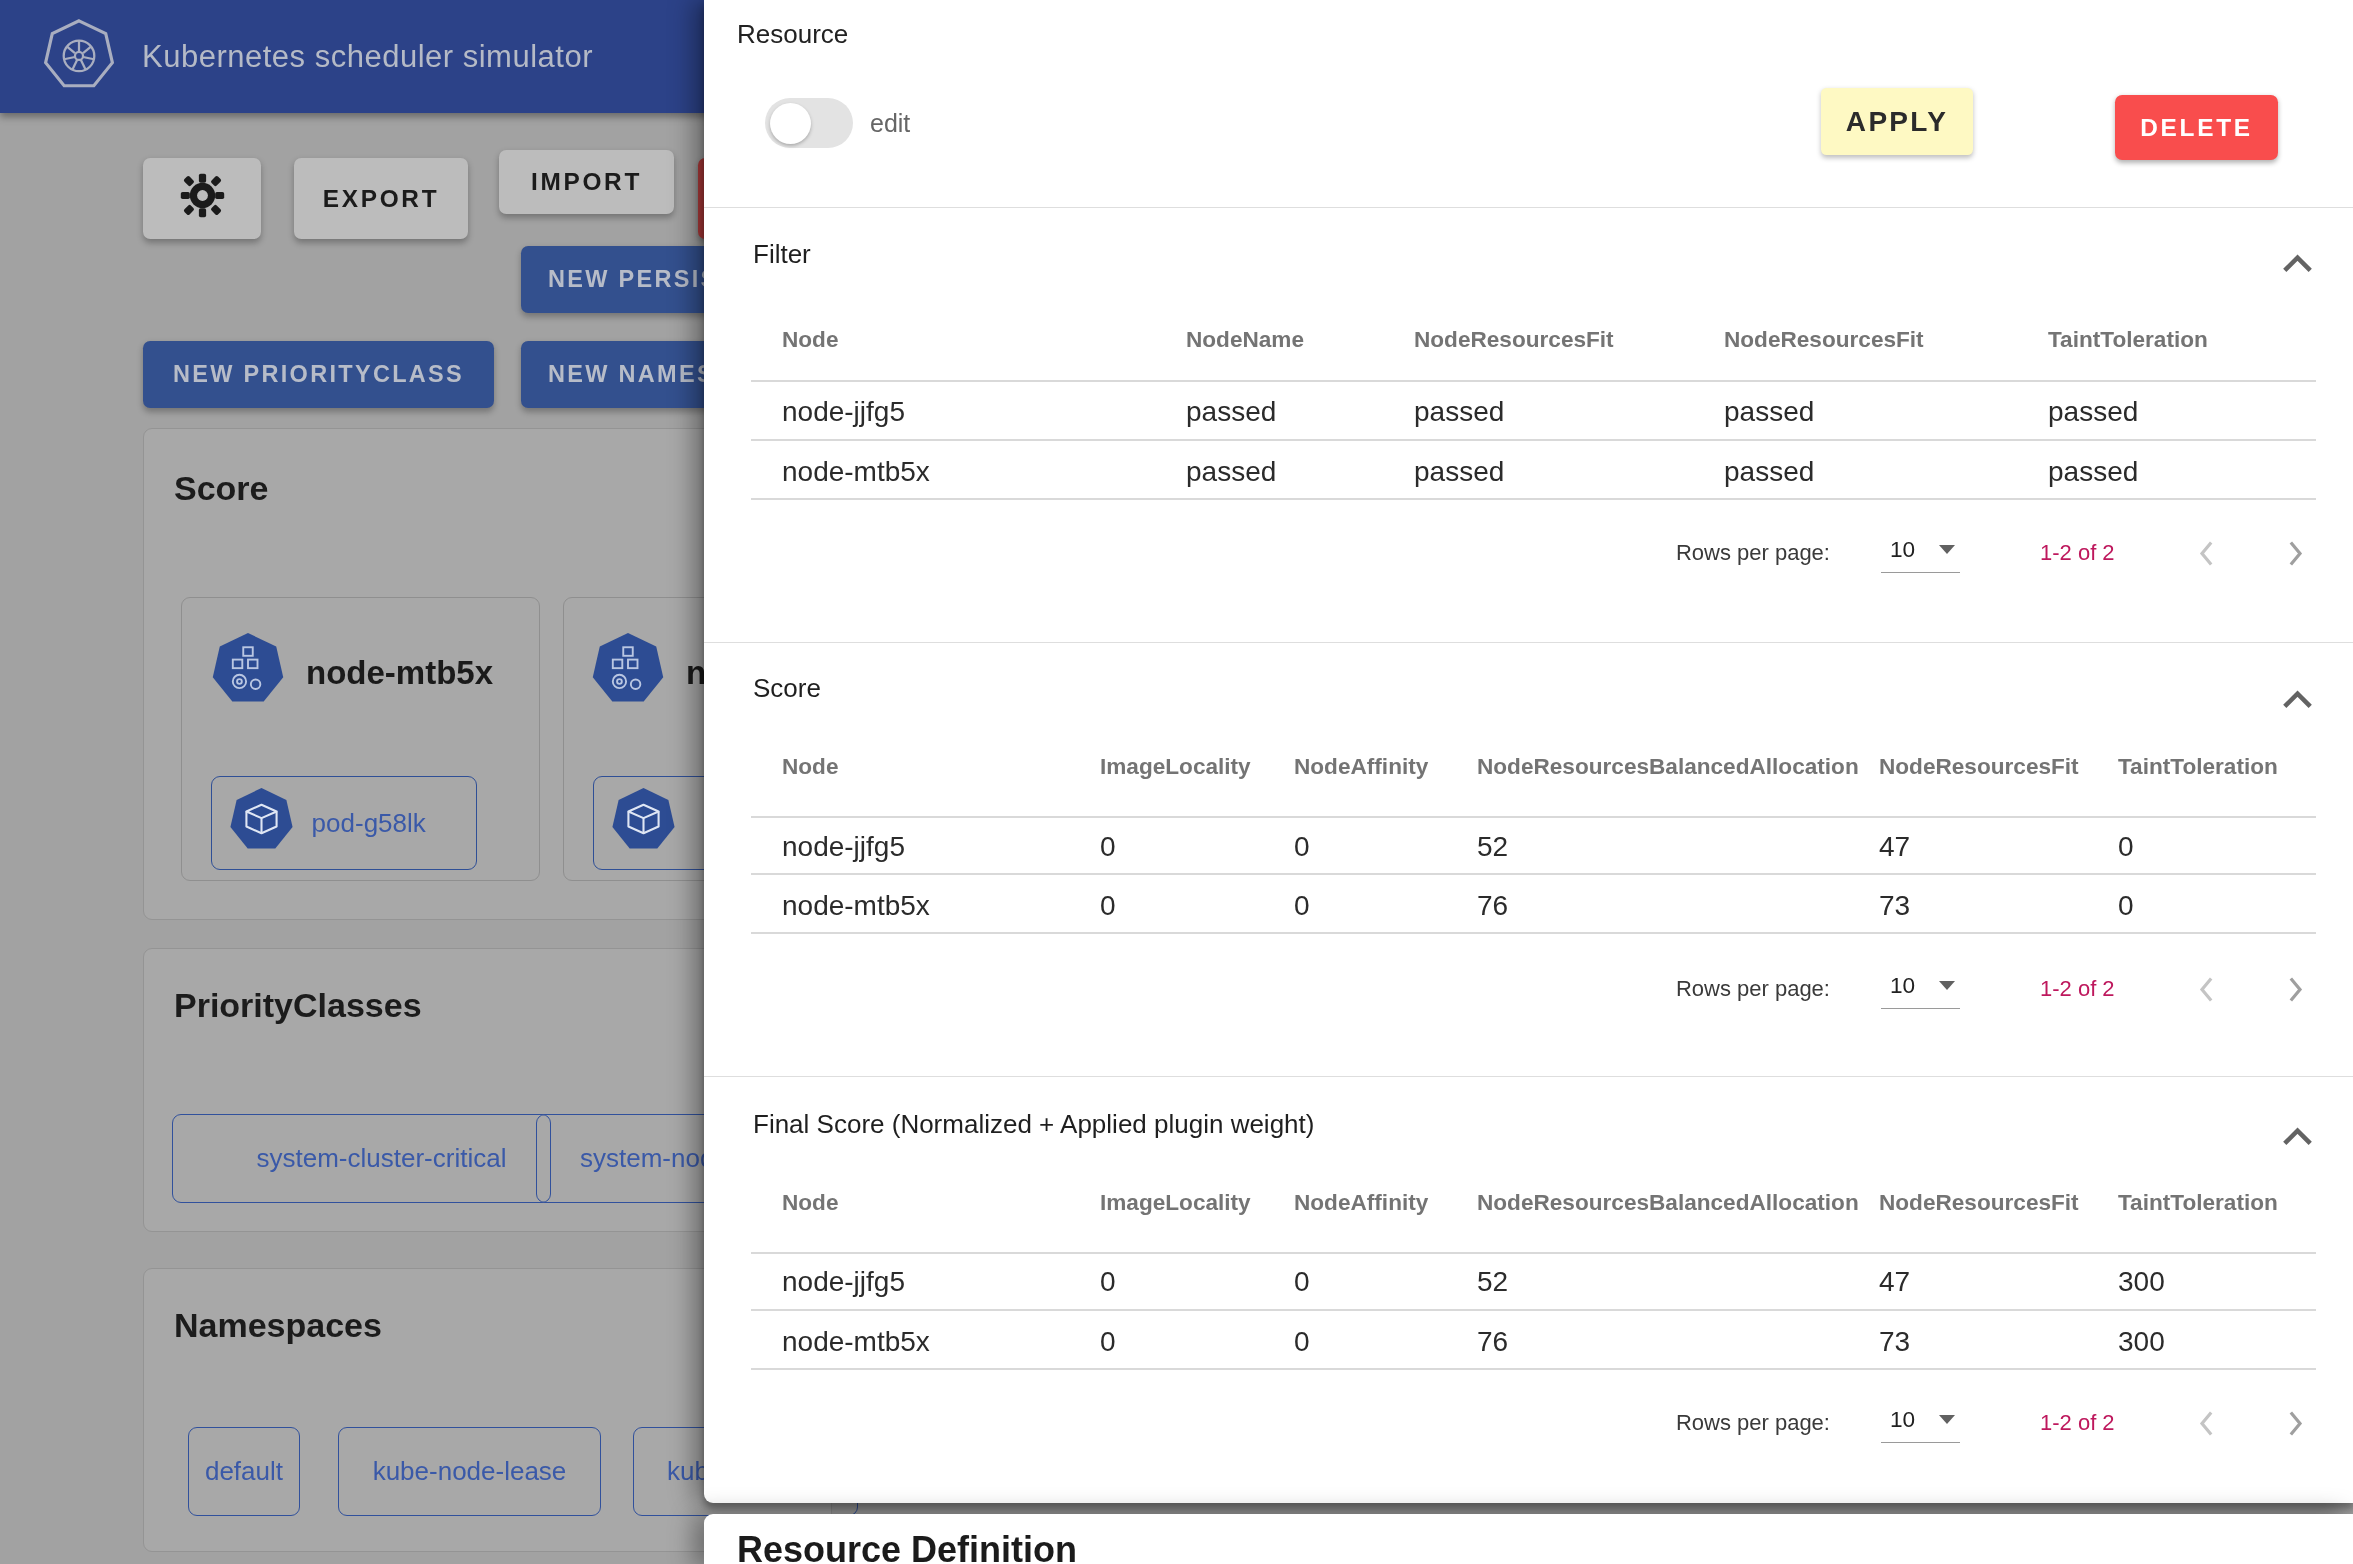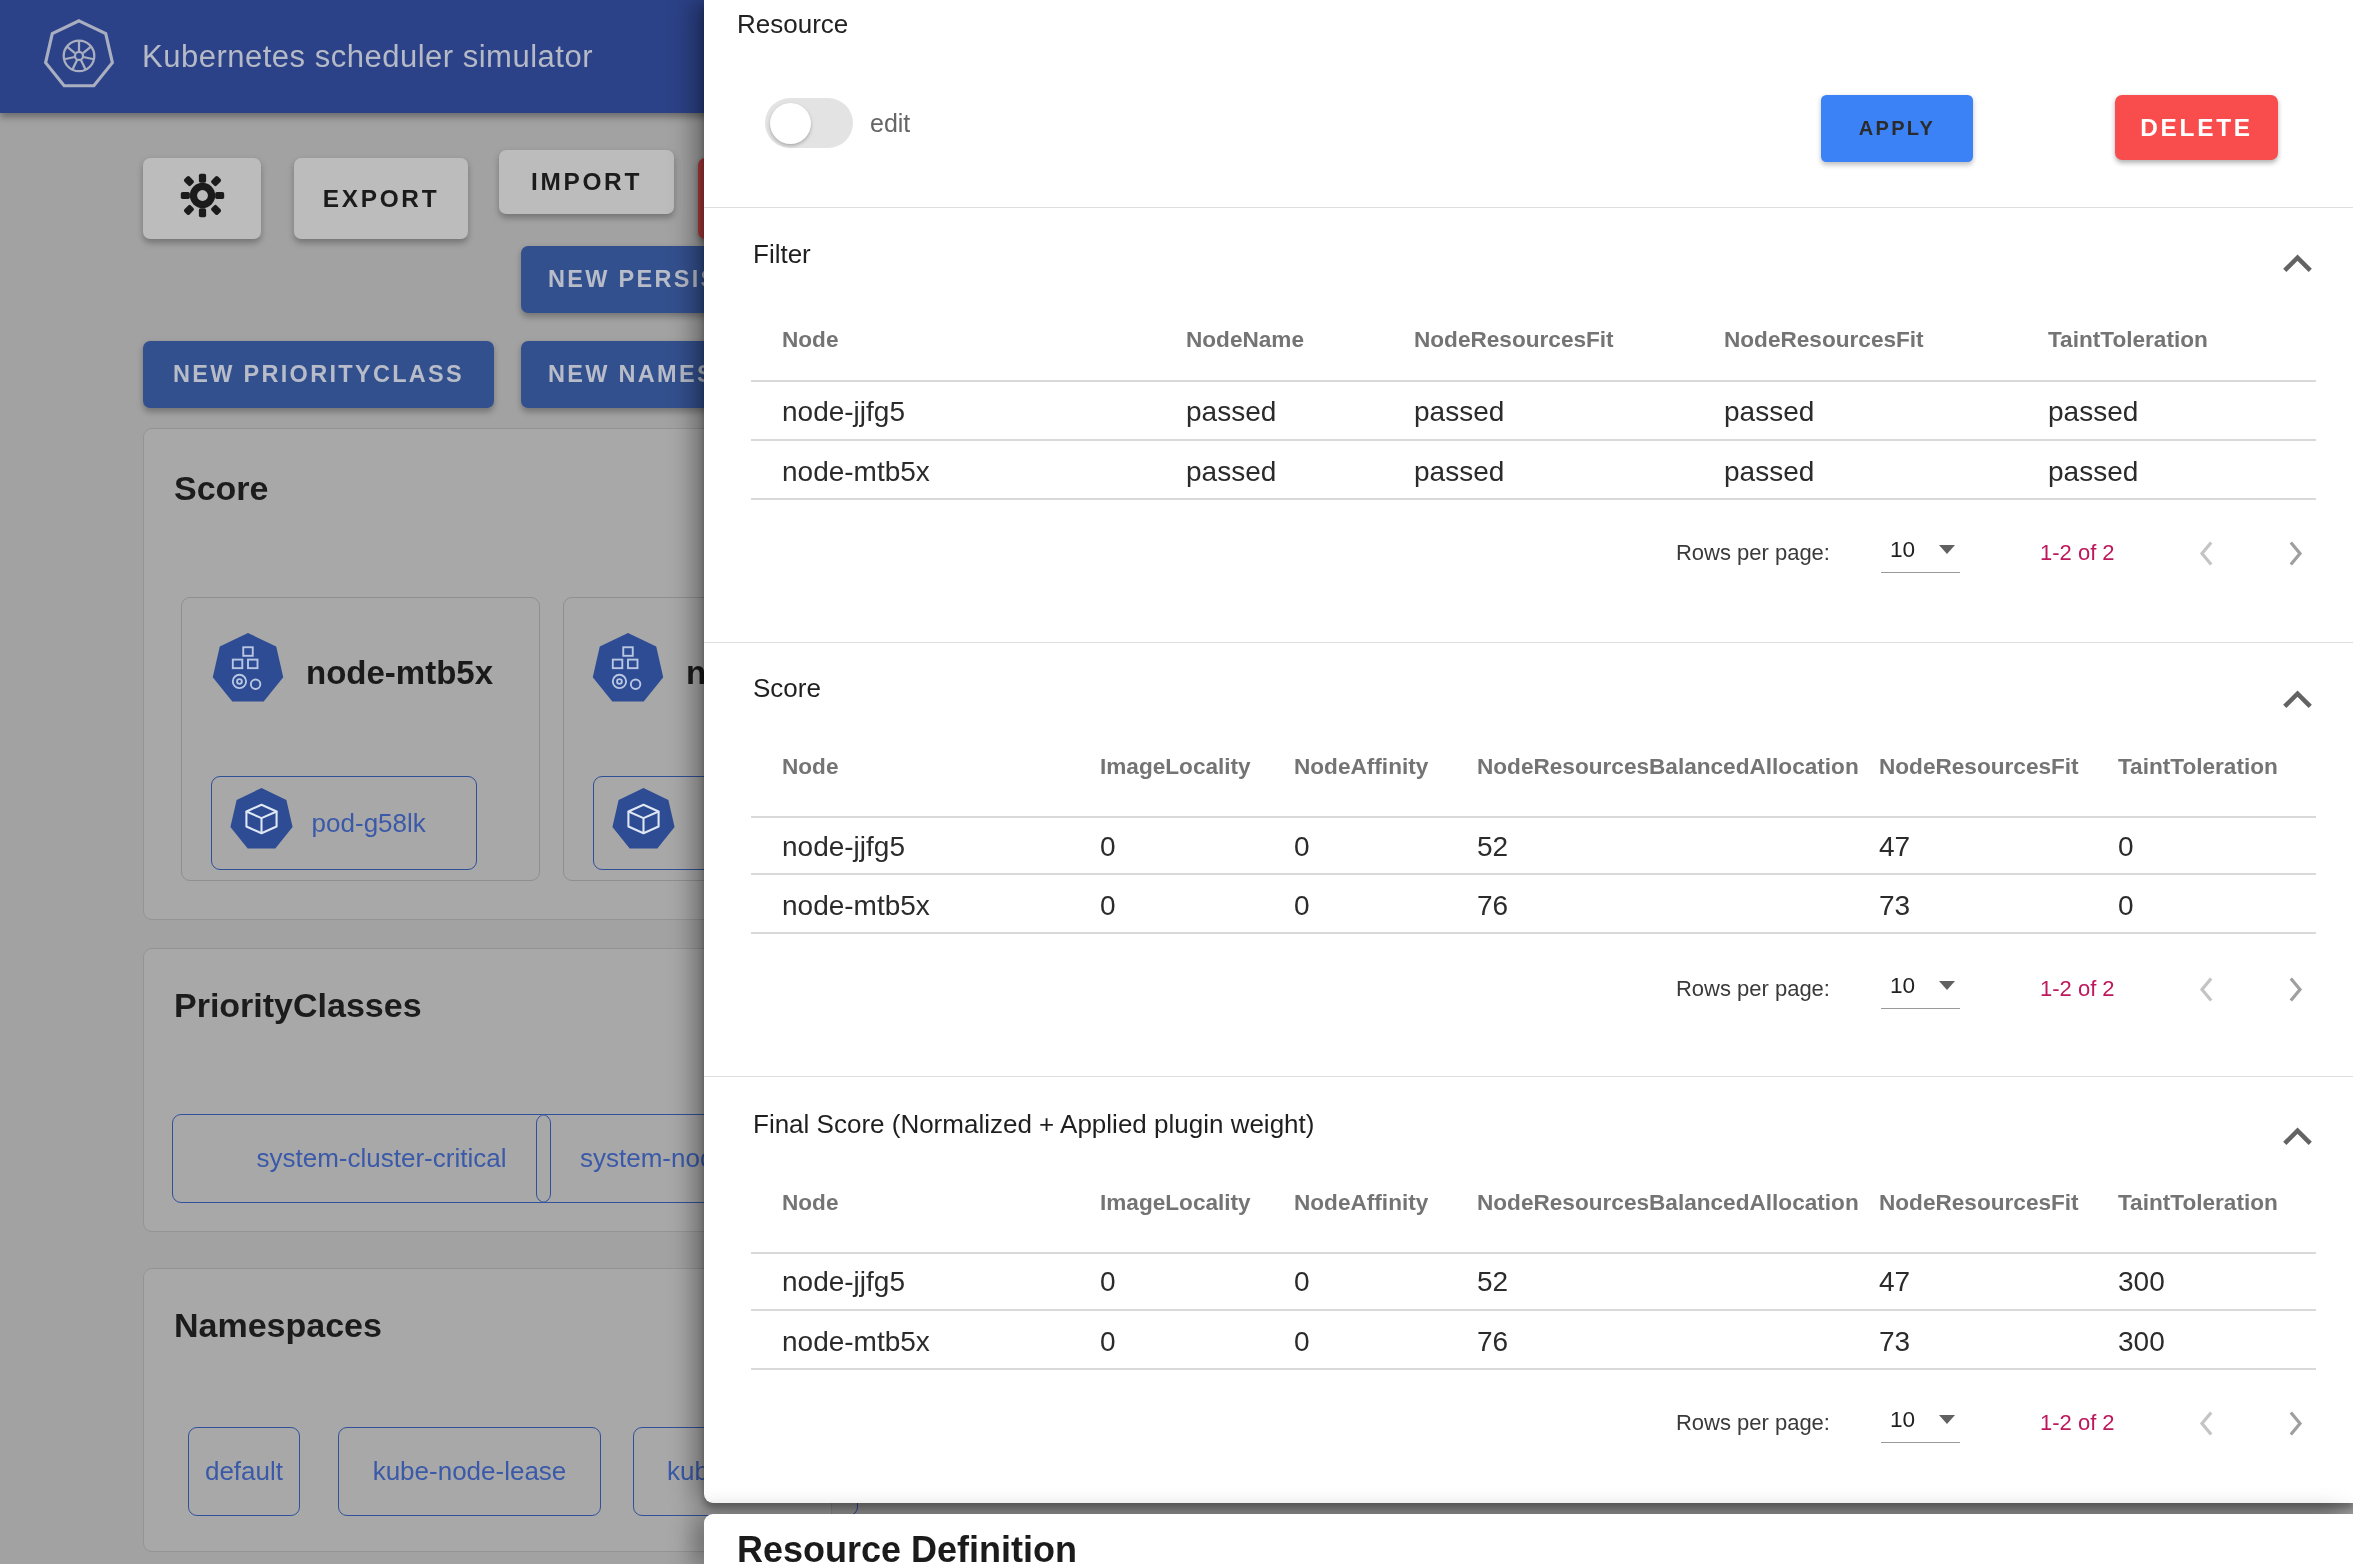--- a/index.html
+++ b/index.html
@@ -35,30 +35,30 @@
     display:flex;align-items:center;justify-content:center;color:#3a59a8;font-size:26px;
     background:transparent;overflow:hidden;white-space:nowrap;}
 
   
   .sheet1{position:absolute;left:704px;top:0;width:1650px;height:1503px;background:#ffffff;
     border-bottom-left-radius:9px;z-index:10;
     box-shadow:-11px 0 25px rgba(0,0,0,.35), 0 5.4px 7.2px rgba(0,0,0,.3);}
   .sheet2{position:absolute;left:704px;top:1514px;width:1650px;height:54px;background:#ffffff;
     border-top-left-radius:9px;z-index:10;box-shadow:-11px 0 25px rgba(0,0,0,.35);}
 
-  .drawer-title{position:absolute;left:33px;top:9px;font-size:26px;color:#222;}
+  .drawer-title{position:absolute;left:33px;top:19px;font-size:26px;color:#222;}
   .switch{position:absolute;left:61px;top:98px;width:88px;height:50px;background:#e3e3e3;
     border-radius:25px;cursor:pointer;}
   .switch .knob{position:absolute;left:4.5px;top:4.5px;width:41px;height:41px;border-radius:50%;
     background:#ffffff;box-shadow:0 1.8px 3.6px rgba(0,0,0,.25);}
   .switch-label{position:absolute;left:166px;top:109px;font-size:25px;color:#666;}
 
-  .btn-apply{position:absolute;left:1117px;top:95px;width:152px;height:67px;background:#3b82f6;
+  .btn-apply{position:absolute;left:1117px;top:88px;width:152px;height:67px;background:#fef9c3;
     border:none;border-radius:5.4px;box-shadow:0 2.7px 5.4px rgba(0,0,0,.25);
-    font-family:inherit;font-size:20px;font-weight:bold;letter-spacing:2.3px;color:#2b2b2b;}
+    font-family:inherit;font-size:28px;font-weight:bold;letter-spacing:2.3px;color:#2b2b2b;}
   .btn-delete{position:absolute;left:1411px;top:95px;width:163px;height:65px;background:#f94d4d;
     border:none;border-radius:7.2px;box-shadow:0 2.7px 5.4px rgba(0,0,0,.3);
     font-family:inherit;font-size:24.4px;font-weight:bold;letter-spacing:2.7px;color:#ffffff;}
 
   .hr{position:absolute;left:0;width:1650px;height:0.9px;background:#dedede;}
   .thr{position:absolute;left:47px;width:1565px;height:1.8px;background:#d9d9d9;}
 
   .sec-title{position:absolute;left:49px;font-size:26px;color:#1f1f1f;}
   .collapse-btn{position:absolute;left:1578px;width:36px;height:27px;cursor:pointer;}
 

